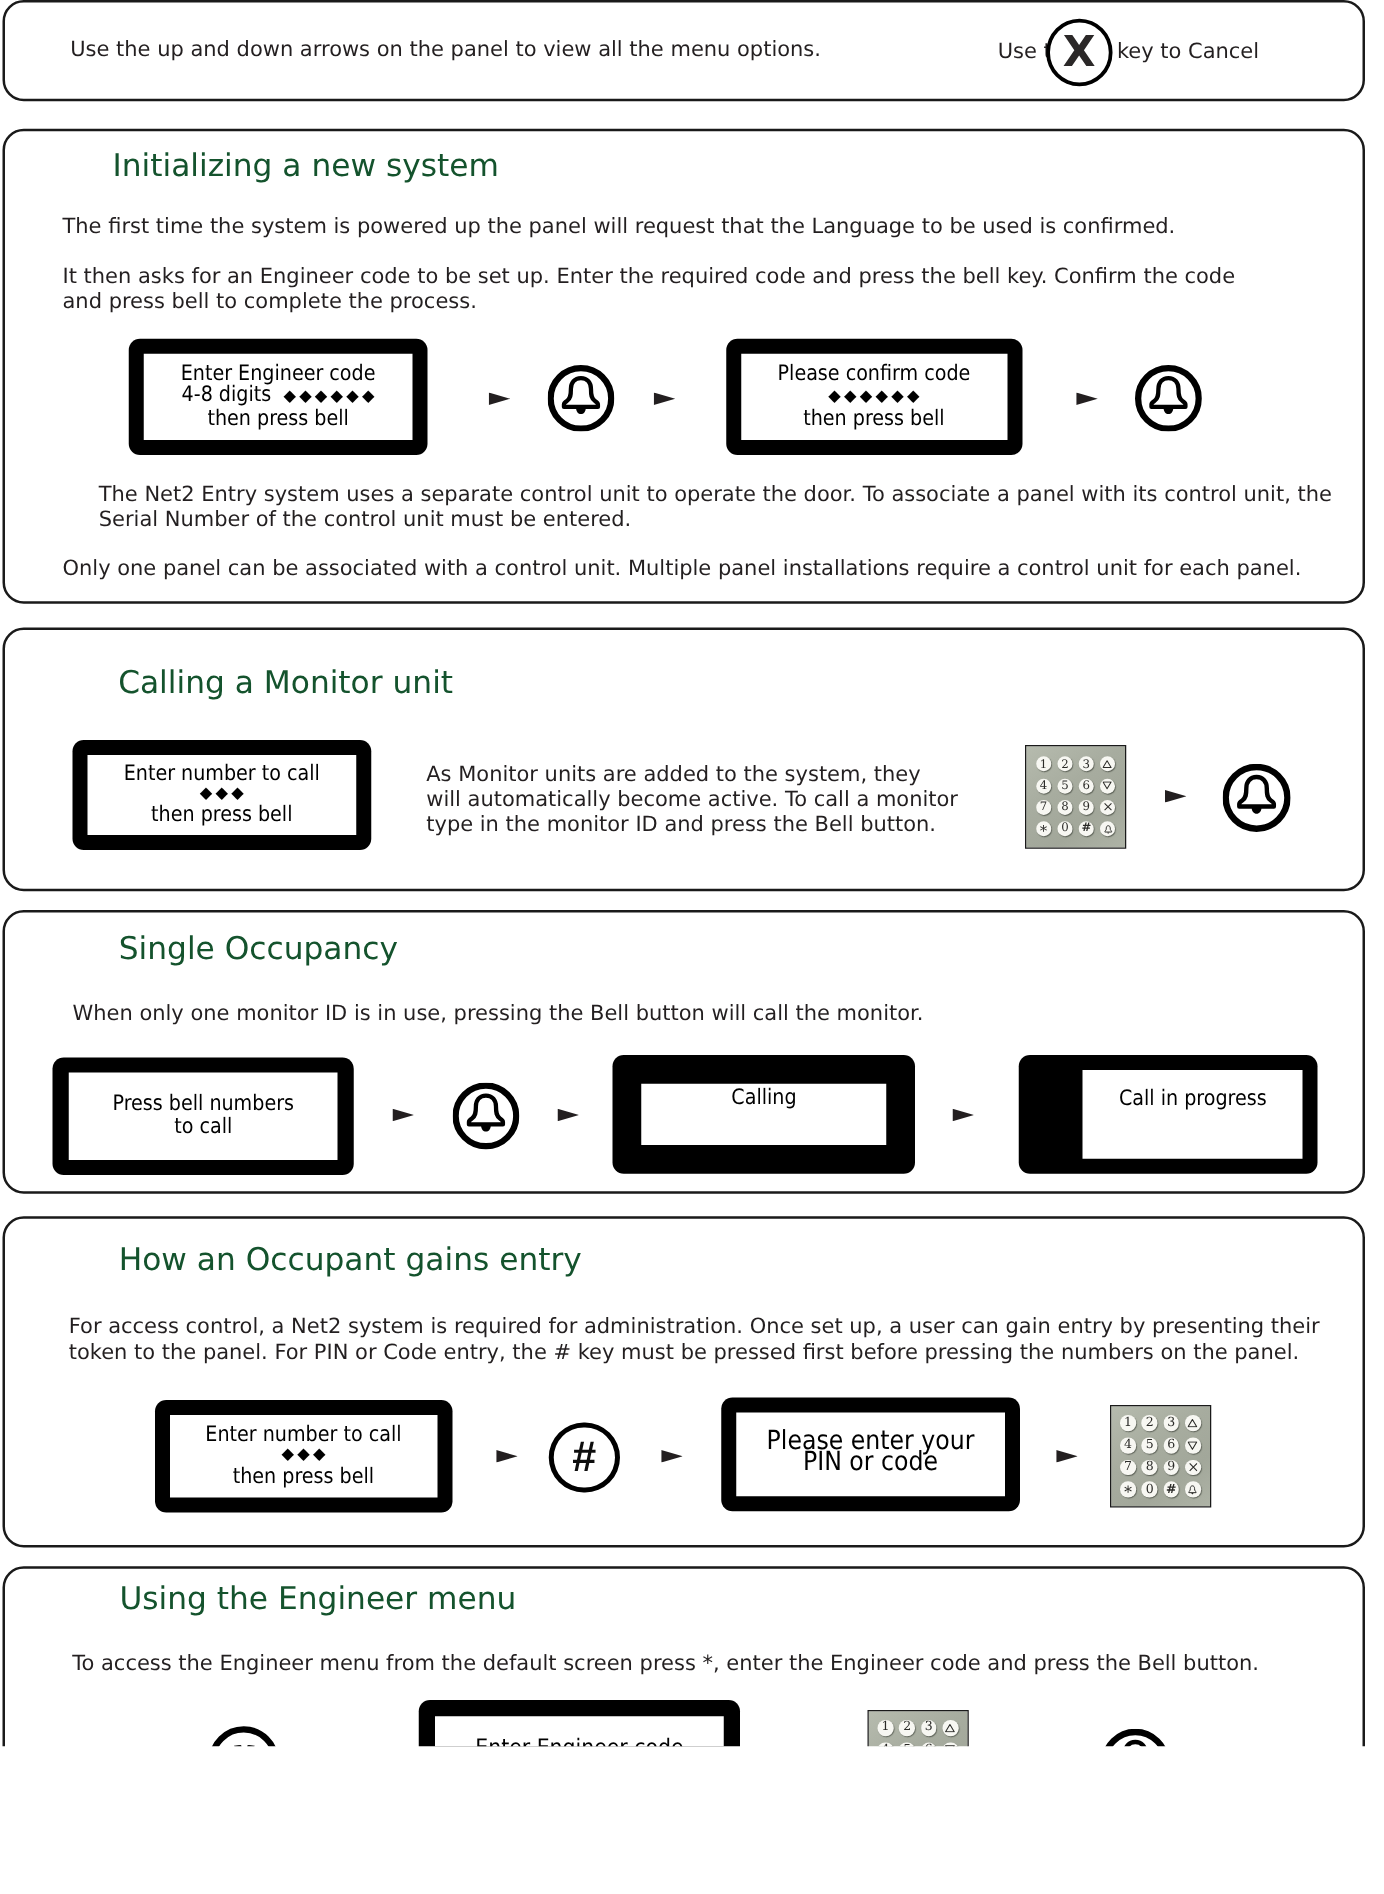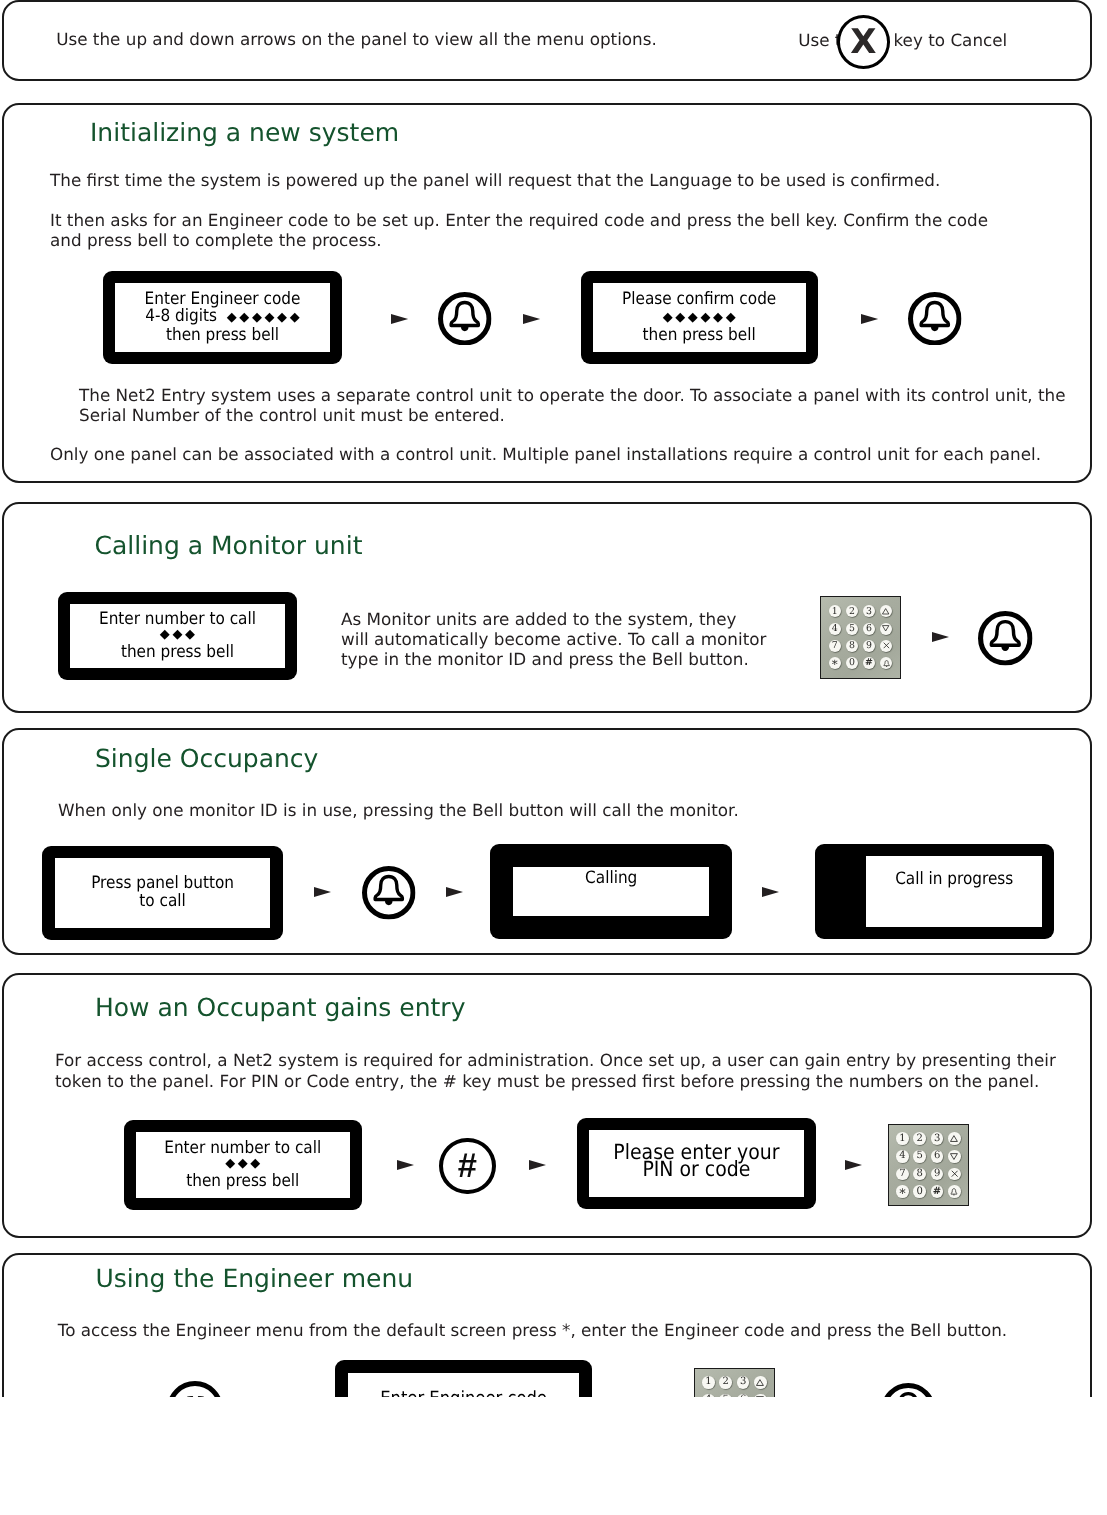--- a/index.html
+++ b/index.html
@@ -189,21 +189,21 @@
   <svg class="bellicon" style="position:absolute;left:978px;top:611.4px;" width="54.5" height="54.5" viewBox="0 0 100 100">
       <use href="#sym-bell"></use>
     </svg>
 
   <div class="panel" style="left:2px;top:728px;width:1090px;height:227px;"></div>
   <div class="h2" style="left:55px;top:743.7px;">Single Occupancy</div>
   <div class="para" style="left:58px;top:800.3px;">When only one monitor ID is in use, pressing the Bell button will call the monitor.</div>
 
   <div class="lcd" style="left:42.4px;top:845.8px;width:240.4px;height:94.4px;padding:12.3px;">
     <div class="lcd-in" style="line-height:17.7px;">
-      <div class="lcd-line">Press panel button</div>
+      <div class="lcd-line">Press bell numbers</div>
       <div class="lcd-line">to call</div>
     </div>
   </div>
   <svg class="arrow" style="left:314.1px;top:887.3px;" width="17.2" height="10" viewBox="0 0 17.2 10">
       <path d="M0 0 L17.2 5 L0 10 Z" fill="#231f20"></path>
     </svg>
   <svg class="bellicon" style="position:absolute;left:362px;top:866px;" width="53.5" height="53.5" viewBox="0 0 100 100">
       <use href="#sym-bell"></use>
     </svg>
   <svg class="arrow" style="left:446.3px;top:887.3px;" width="17.2" height="10" viewBox="0 0 17.2 10">

